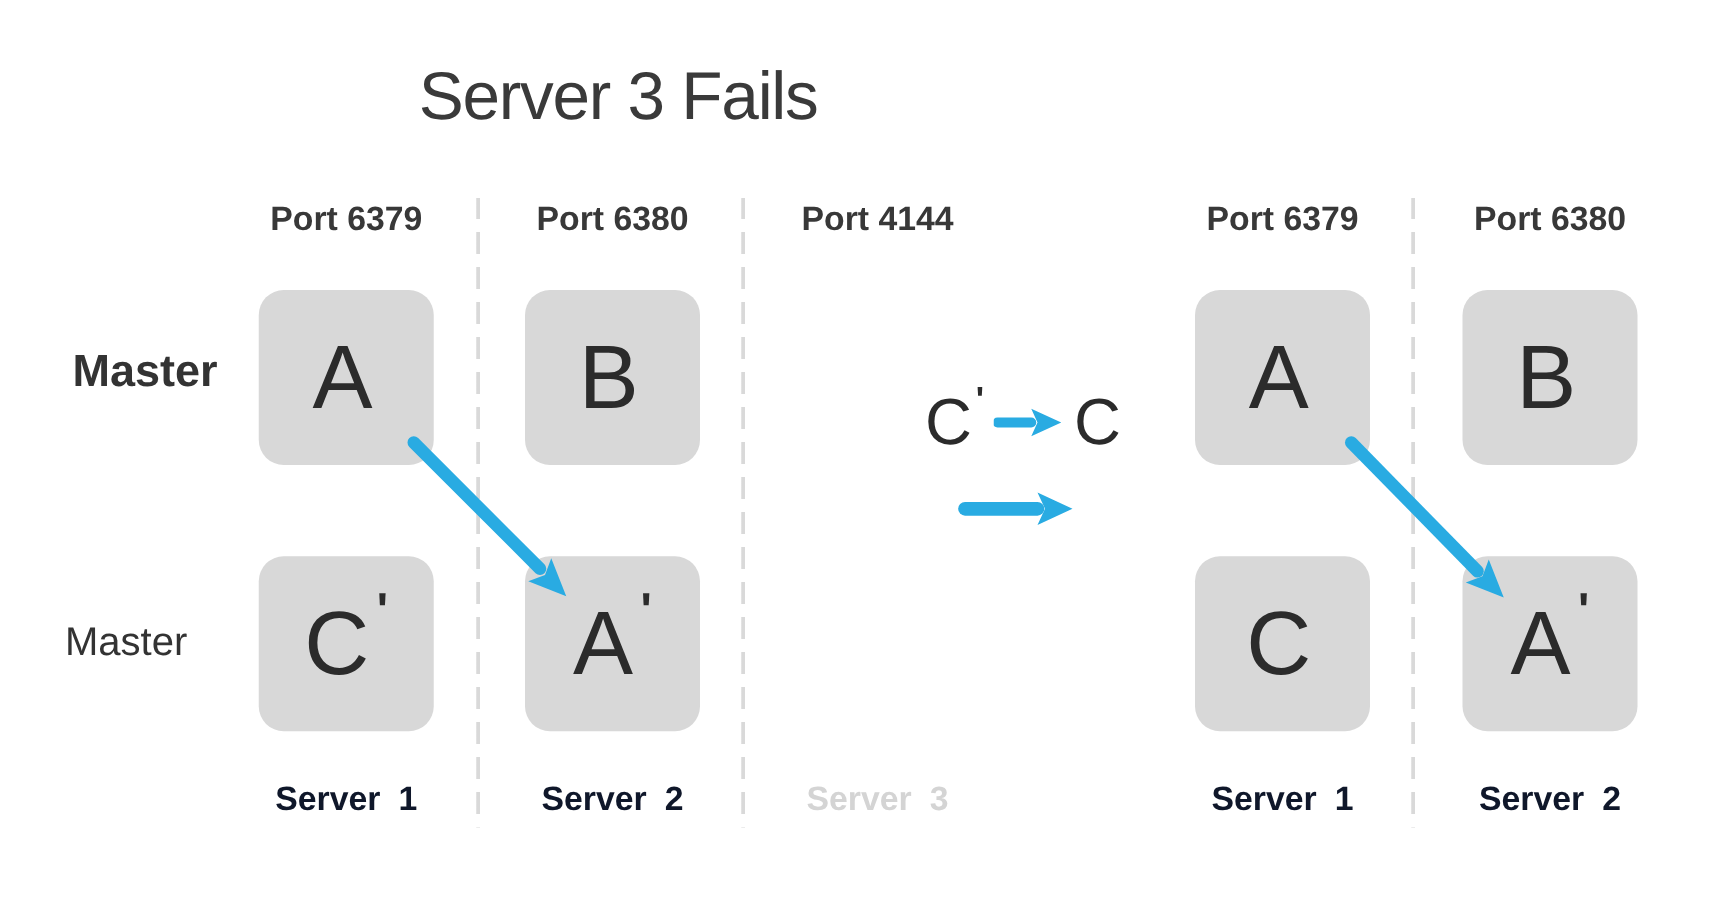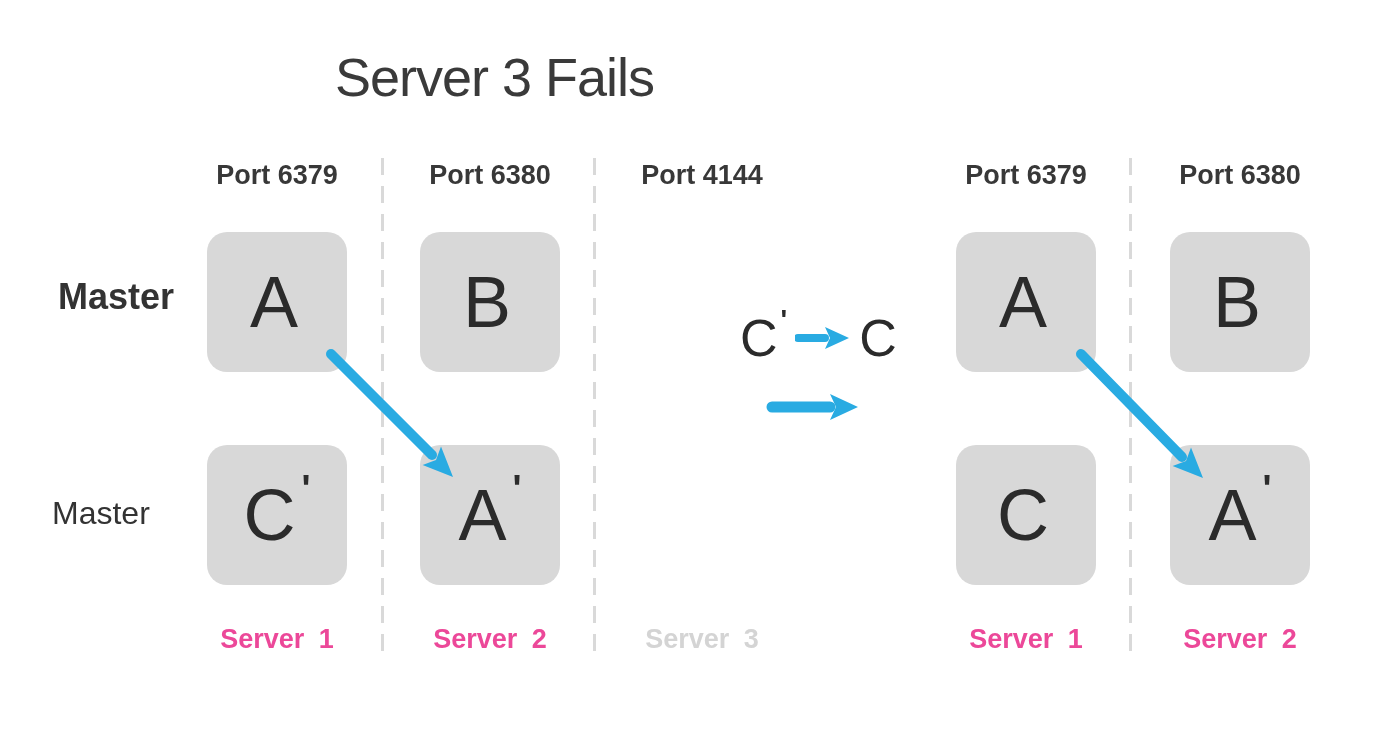--- a/index.html
+++ b/index.html
@@ -31,21 +31,21 @@
     color: #383838;
     white-space: nowrap;
   }
   .server-label {
     position: absolute;
     top: 624px;
     width: 220px;
     text-align: center;
     font-size: 27px;
     font-weight: 700;
-    color: #ec4899;
+    color: #0f172a;
     word-spacing: 7px;
     white-space: nowrap;
   }
   .server-label.muted { color: #d4d4d4; text-align: center; }
   .row-label {
     position: absolute;
     color: #333333;
     white-space: nowrap;
   }
   .row-label.master { left: 58px; top: 276px; font-size: 36px; font-weight: 600; }

